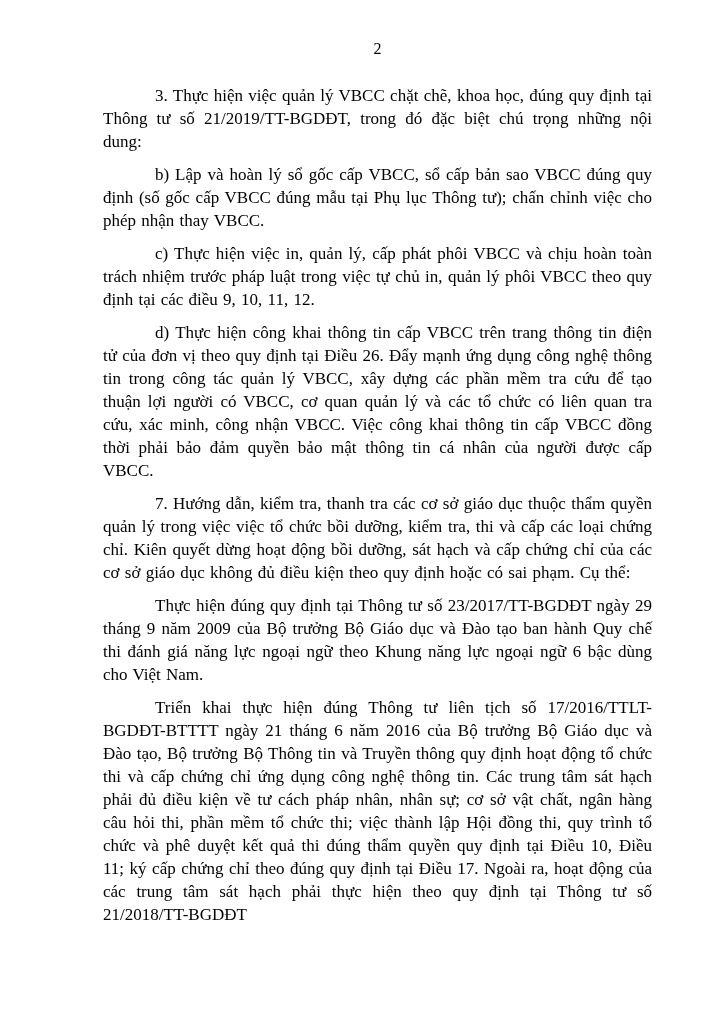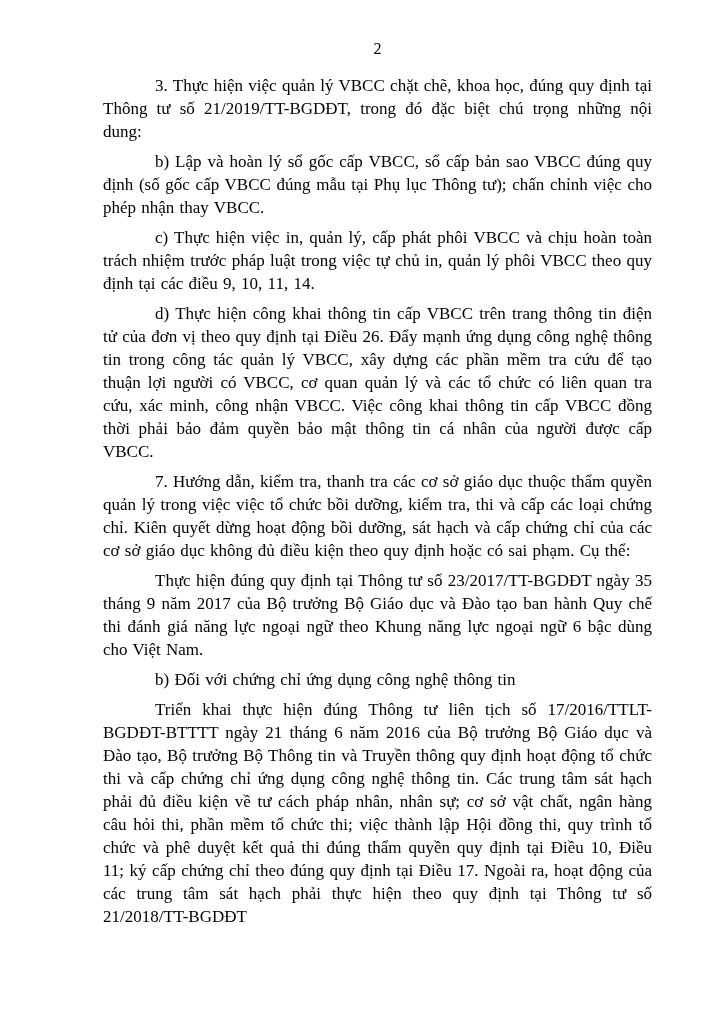--- a/index.html
+++ b/index.html
@@ -25,37 +25,36 @@
     font-size: 16px;
     line-height: 18px;
   }
   .content {
     position: absolute;
     top: 74px;
     left: 103px;
     width: 549px;
   }
   .para {
-    margin: 0 0 7px 0;
+    margin: 10px 0 7px 0;
     font-size: 17px;
     line-height: 23px;
     text-align: justify;
     text-indent: 52px;
     word-spacing: 1px;
   }
 </style>
 </head>
 <body>
 
 <div class="page">
   <div class="page-number">2</div>
 
   <div class="content">
     <p class="para">3. Thực hiện việc quản lý VBCC chặt chẽ, khoa học, đúng quy định tại Thông tư số 21/2019/TT-BGDĐT, trong đó đặc biệt chú trọng những nội dung:</p>
     <p class="para">b) Lập và hoàn lý sổ gốc cấp VBCC, sổ cấp bản sao VBCC đúng quy định (số gốc cấp VBCC đúng mẫu tại Phụ lục Thông tư); chấn chỉnh việc cho phép nhận thay VBCC.</p>
-    <p class="para">c) Thực hiện việc in, quản lý, cấp phát phôi VBCC và chịu hoàn toàn trách nhiệm trước pháp luật trong việc tự chủ in, quản lý phôi VBCC theo quy định tại các điều 9, 10, 11, 14.</p>
+    <p class="para">c) Thực hiện việc in, quản lý, cấp phát phôi VBCC và chịu hoàn toàn trách nhiệm trước pháp luật trong việc tự chủ in, quản lý phôi VBCC theo quy định tại các điều 9, 10, 11, 12.</p>
     <p class="para">d) Thực hiện công khai thông tin cấp VBCC trên trang thông tin điện tử của đơn vị theo quy định tại Điều 26. Đẩy mạnh ứng dụng công nghệ thông tin trong công tác quản lý VBCC, xây dựng các phần mềm tra cứu để tạo thuận lợi người có VBCC, cơ quan quản lý và các tổ chức có liên quan tra cứu, xác minh, công nhận VBCC. Việc công khai thông tin cấp VBCC đồng thời phải bảo đảm quyền bảo mật thông tin cá nhân của người được cấp VBCC.</p>
     <p class="para">7. Hướng dẫn, kiểm tra, thanh tra các cơ sở giáo dục thuộc thẩm quyền quản lý trong việc việc tổ chức bồi dưỡng, kiểm tra, thi và cấp các loại chứng chỉ. Kiên quyết dừng hoạt động bồi dưỡng, sát hạch và cấp chứng chỉ của các cơ sở giáo dục không đủ điều kiện theo quy định hoặc có sai phạm. Cụ thể:</p>
-    <p class="para">Thực hiện đúng quy định tại Thông tư số 23/2017/TT-BGDĐT ngày 35 tháng 9 năm 2017 của Bộ trưởng Bộ Giáo dục và Đào tạo ban hành Quy chế thi đánh giá năng lực ngoại ngữ theo Khung năng lực ngoại ngữ 6 bậc dùng cho Việt Nam.</p>
-    <p class="para">b) Đối với chứng chỉ ứng dụng công nghệ thông tin</p>
+    <p class="para">Thực hiện đúng quy định tại Thông tư số 23/2017/TT-BGDĐT ngày 29 tháng 9 năm 2009 của Bộ trưởng Bộ Giáo dục và Đào tạo ban hành Quy chế thi đánh giá năng lực ngoại ngữ theo Khung năng lực ngoại ngữ 6 bậc dùng cho Việt Nam.</p>
     <p class="para">Triển khai thực hiện đúng Thông tư liên tịch số 17/2016/TTLT-BGDĐT-BTTTT ngày 21 tháng 6 năm 2016 của Bộ trưởng Bộ Giáo dục và Đào tạo, Bộ trưởng Bộ Thông tin và Truyền thông quy định hoạt động tổ chức thi và cấp chứng chỉ ứng dụng công nghệ thông tin. Các trung tâm sát hạch phải đủ điều kiện về tư cách pháp nhân, nhân sự; cơ sở vật chất, ngân hàng câu hỏi thi, phần mềm tổ chức thi; việc thành lập Hội đồng thi, quy trình tổ chức và phê duyệt kết quả thi đúng thẩm quyền quy định tại Điều 10, Điều 11; ký cấp chứng chỉ theo đúng quy định tại Điều 17. Ngoài ra, hoạt động của các trung tâm sát hạch phải thực hiện theo quy định tại Thông tư số 21/2018/TT-BGDĐT</p>
   </div>
 </div>
 
 </body></html>

